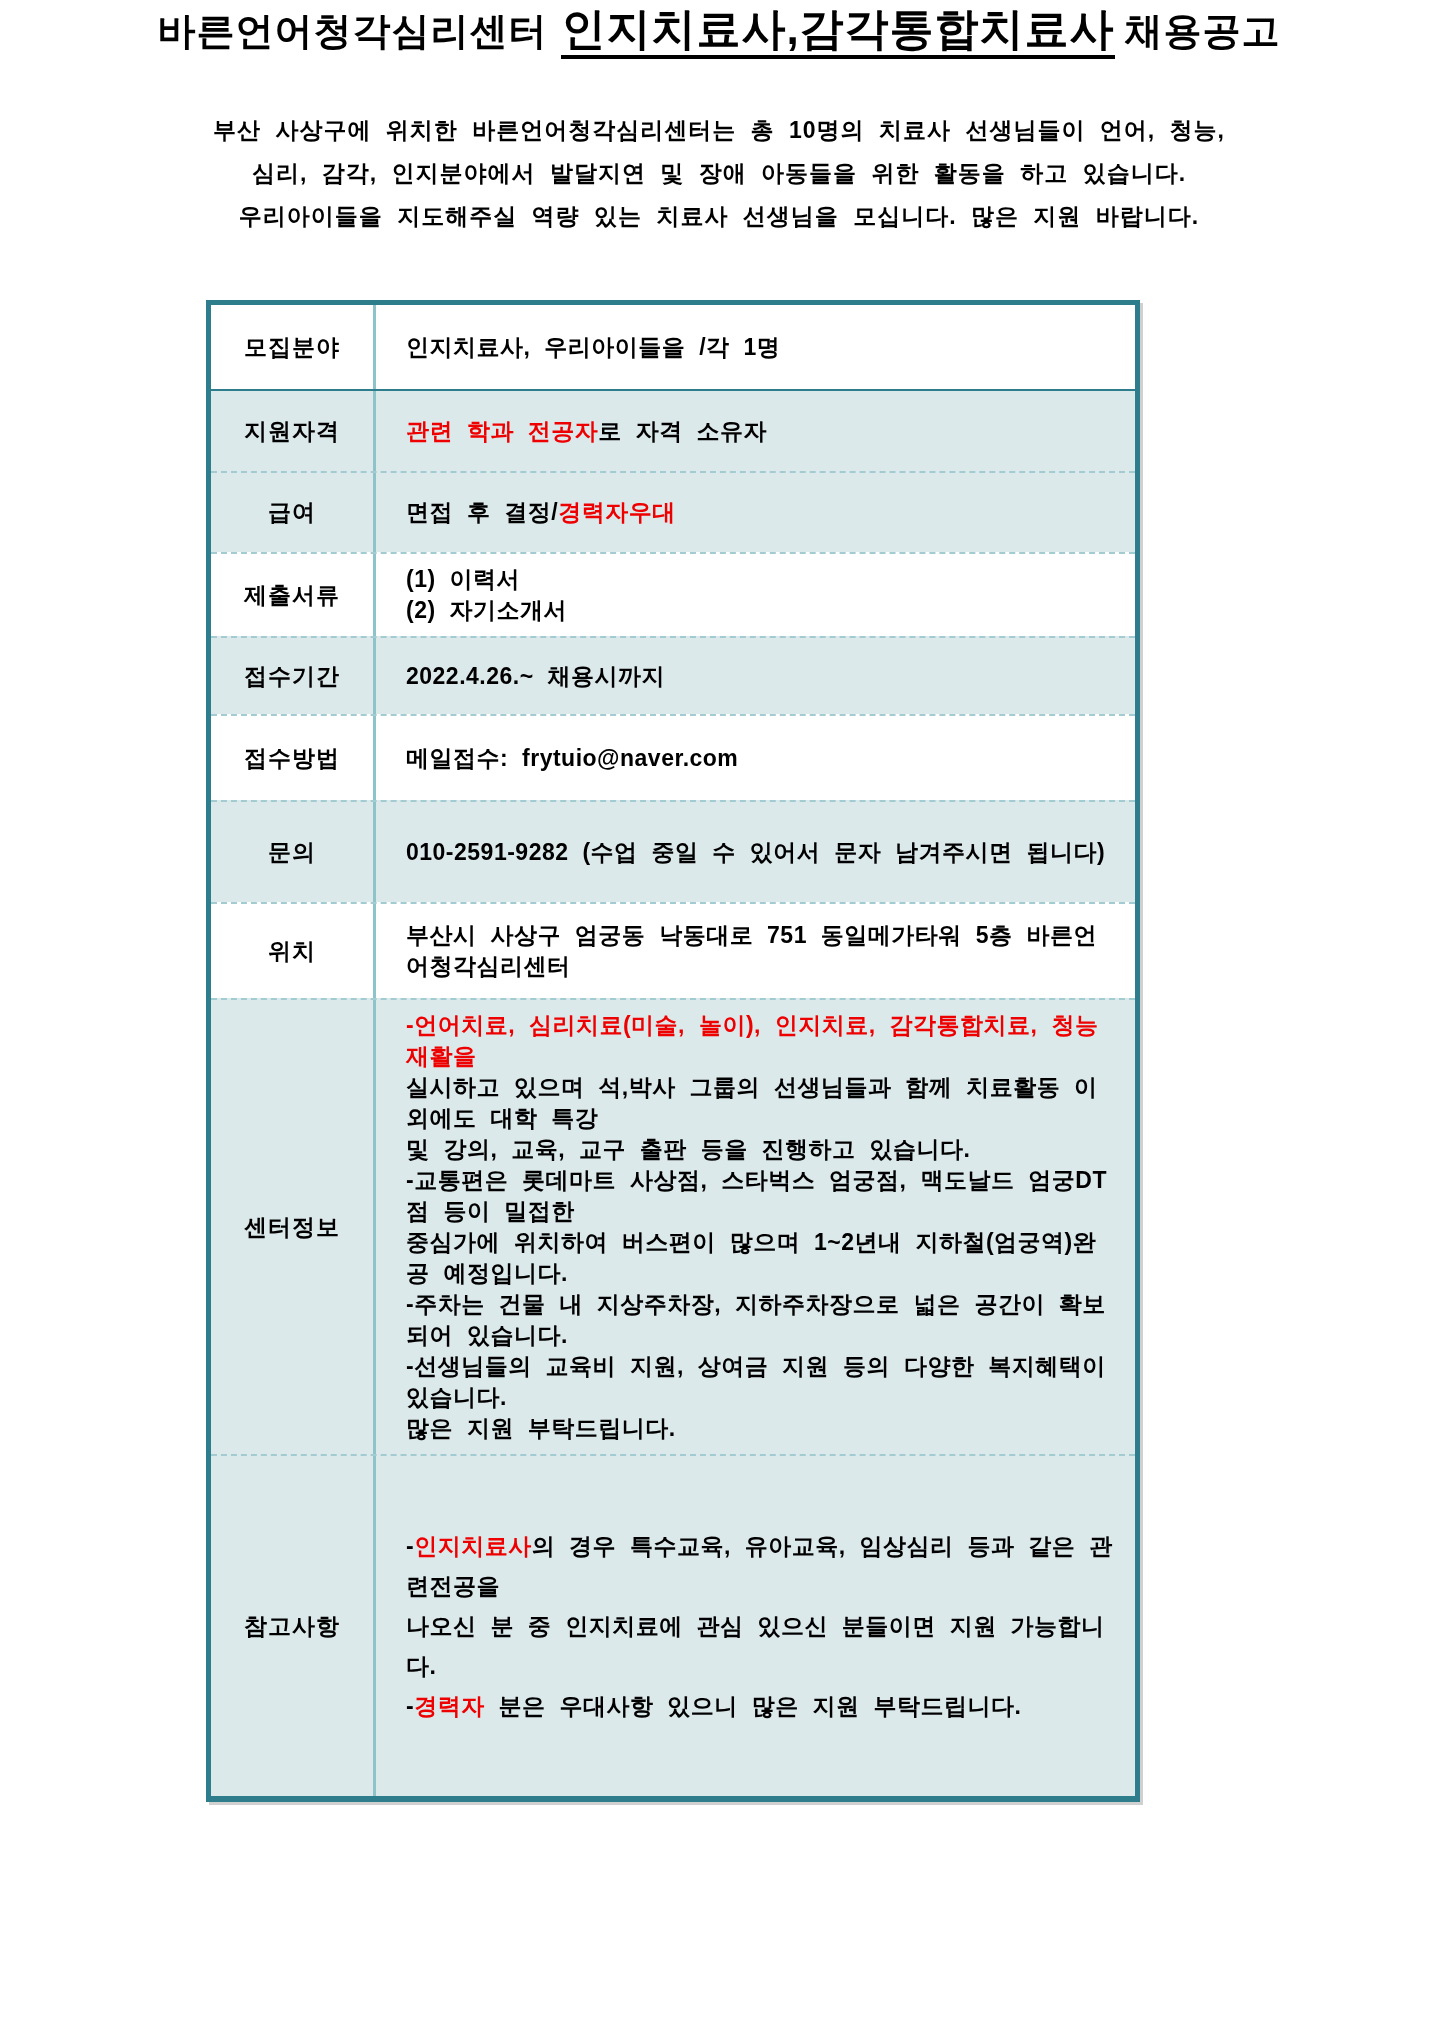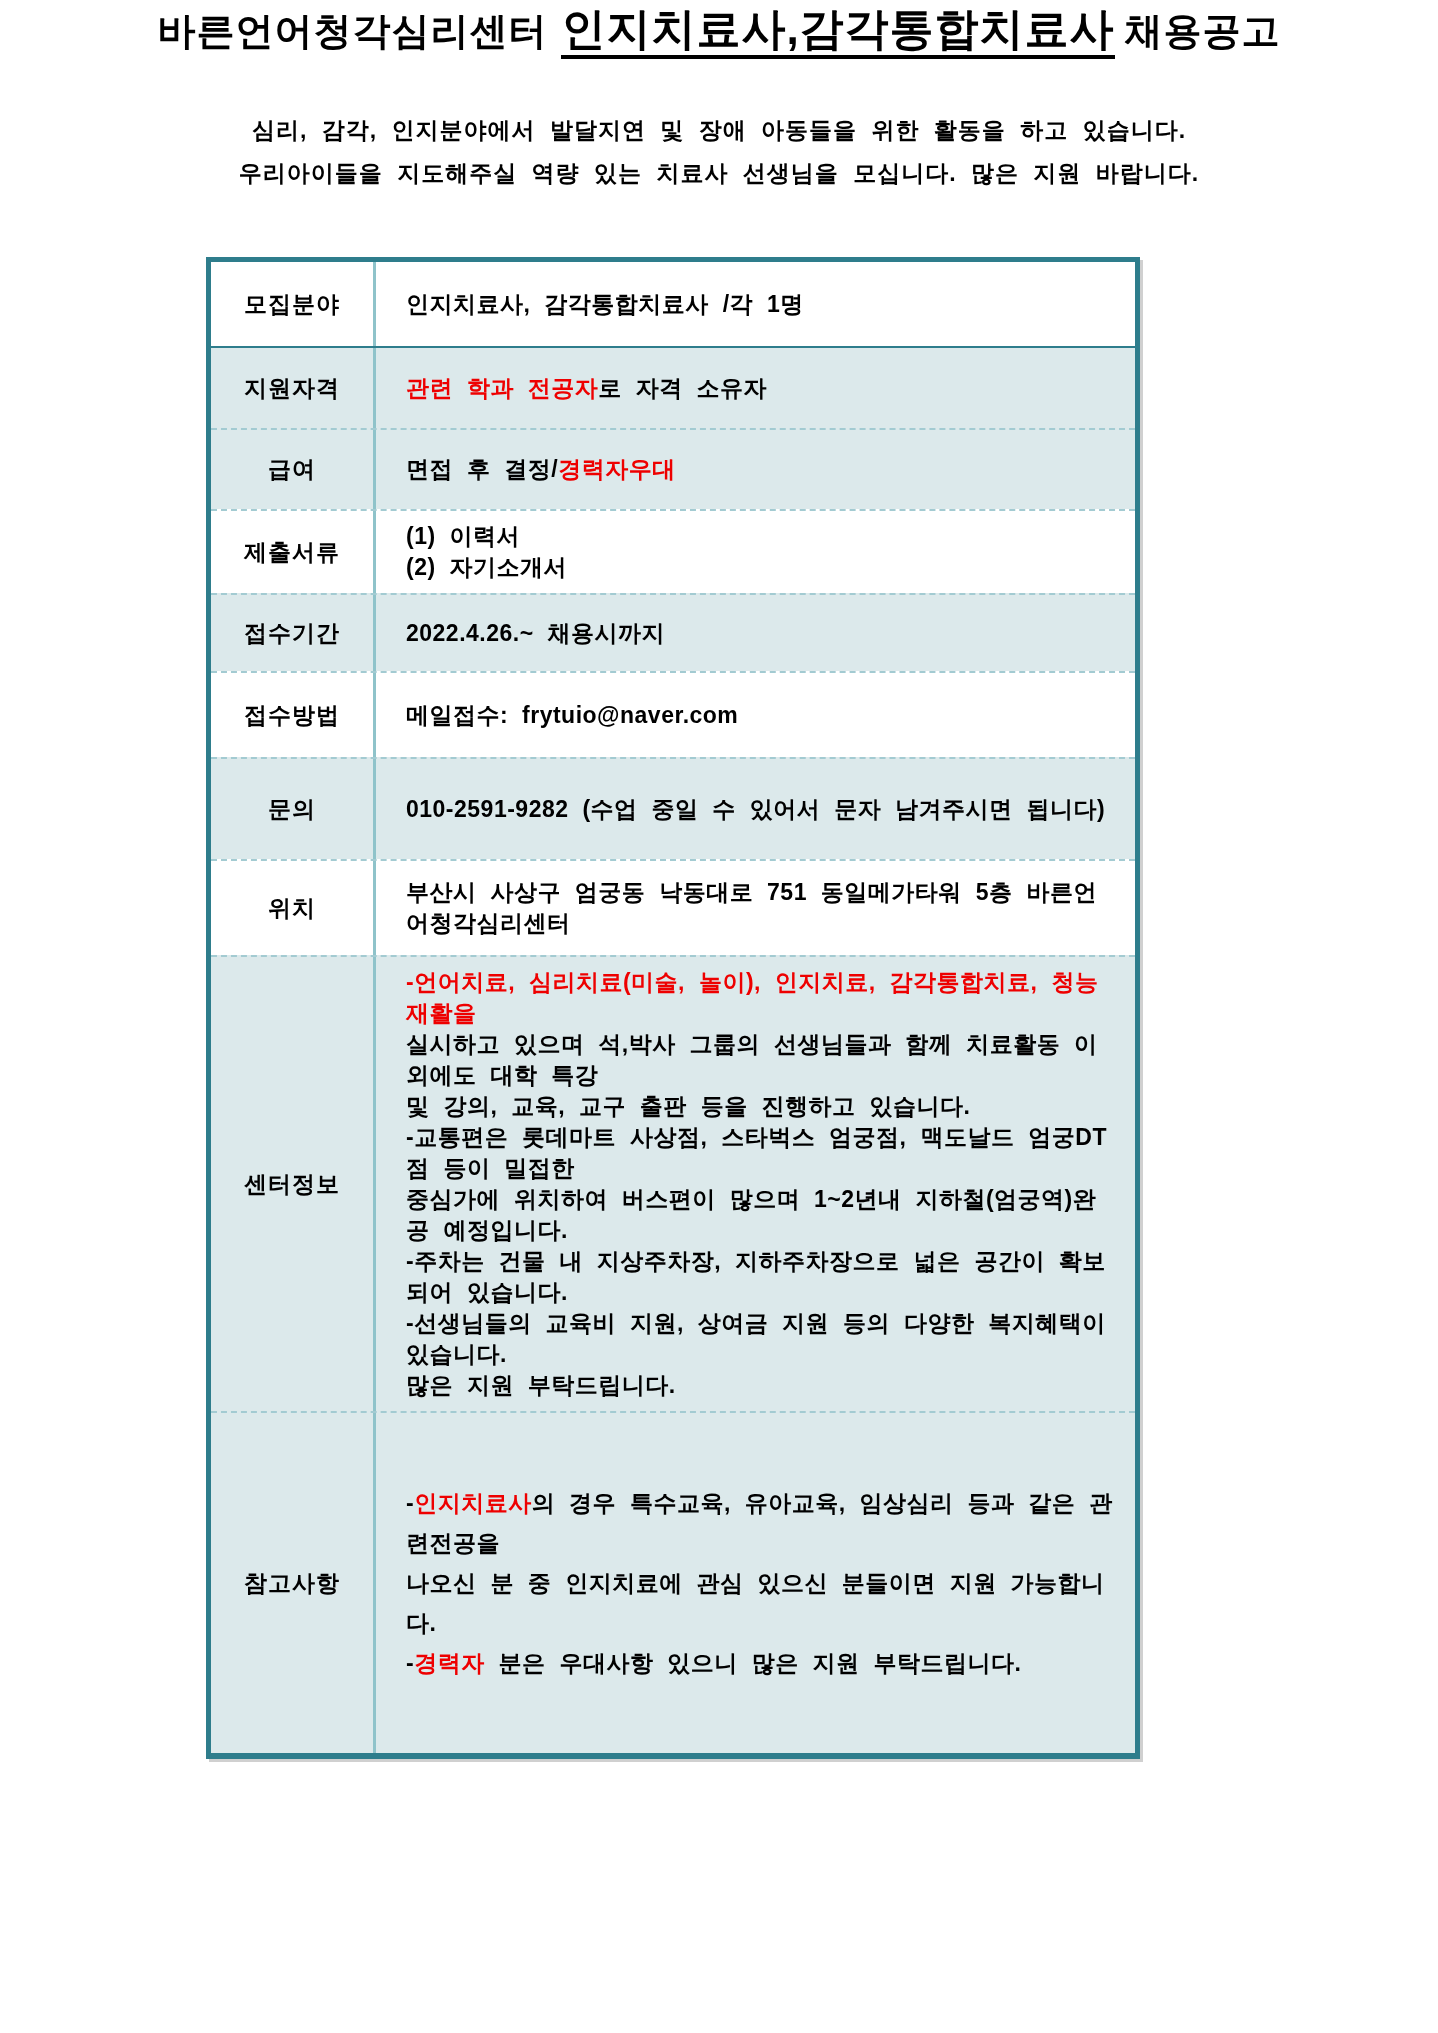--- a/index.html
+++ b/index.html
@@ -100,29 +100,30 @@
   .red{color:#ee0000;}
 </style>
 </head>
 <body>
 
 <div class="page">
 
   <h1 class="title"><span>바른언어청각심리센터</span><span class="hl">인지치료사,감각통합치료사</span><span>채용공고</span></h1>
 
   <div class="intro">
+    <div>부산 사상구에 위치한 바른언어청각심리센터는 총 10명의 치료사 선생님들이 언어, 청능,</div>
     <div>심리, 감각, 인지분야에서 발달지연 및 장애 아동들을 위한 활동을 하고 있습니다.</div>
     <div>우리아이들을 지도해주실 역량 있는 치료사 선생님을 모십니다. 많은 지원 바랍니다.</div>
   </div>
 
   <div class="table" id="info-table">
       <div class="trow">
         <div class="tlabel">모집분야</div>
         <div class="tvalue">
-          <div class="vline"><span>인지치료사, 감각통합치료사 /각 1명</span></div>
+          <div class="vline"><span>인지치료사, 우리아이들을 /각 1명</span></div>
         </div>
       </div>
       <div class="trow tint">
         <div class="tlabel">지원자격</div>
         <div class="tvalue">
           <div class="vline"><span class="red">관련 학과 전공자</span><span>로 자격 소유자</span></div>
         </div>
       </div>
       <div class="trow tint">
         <div class="tlabel">급여</div>

